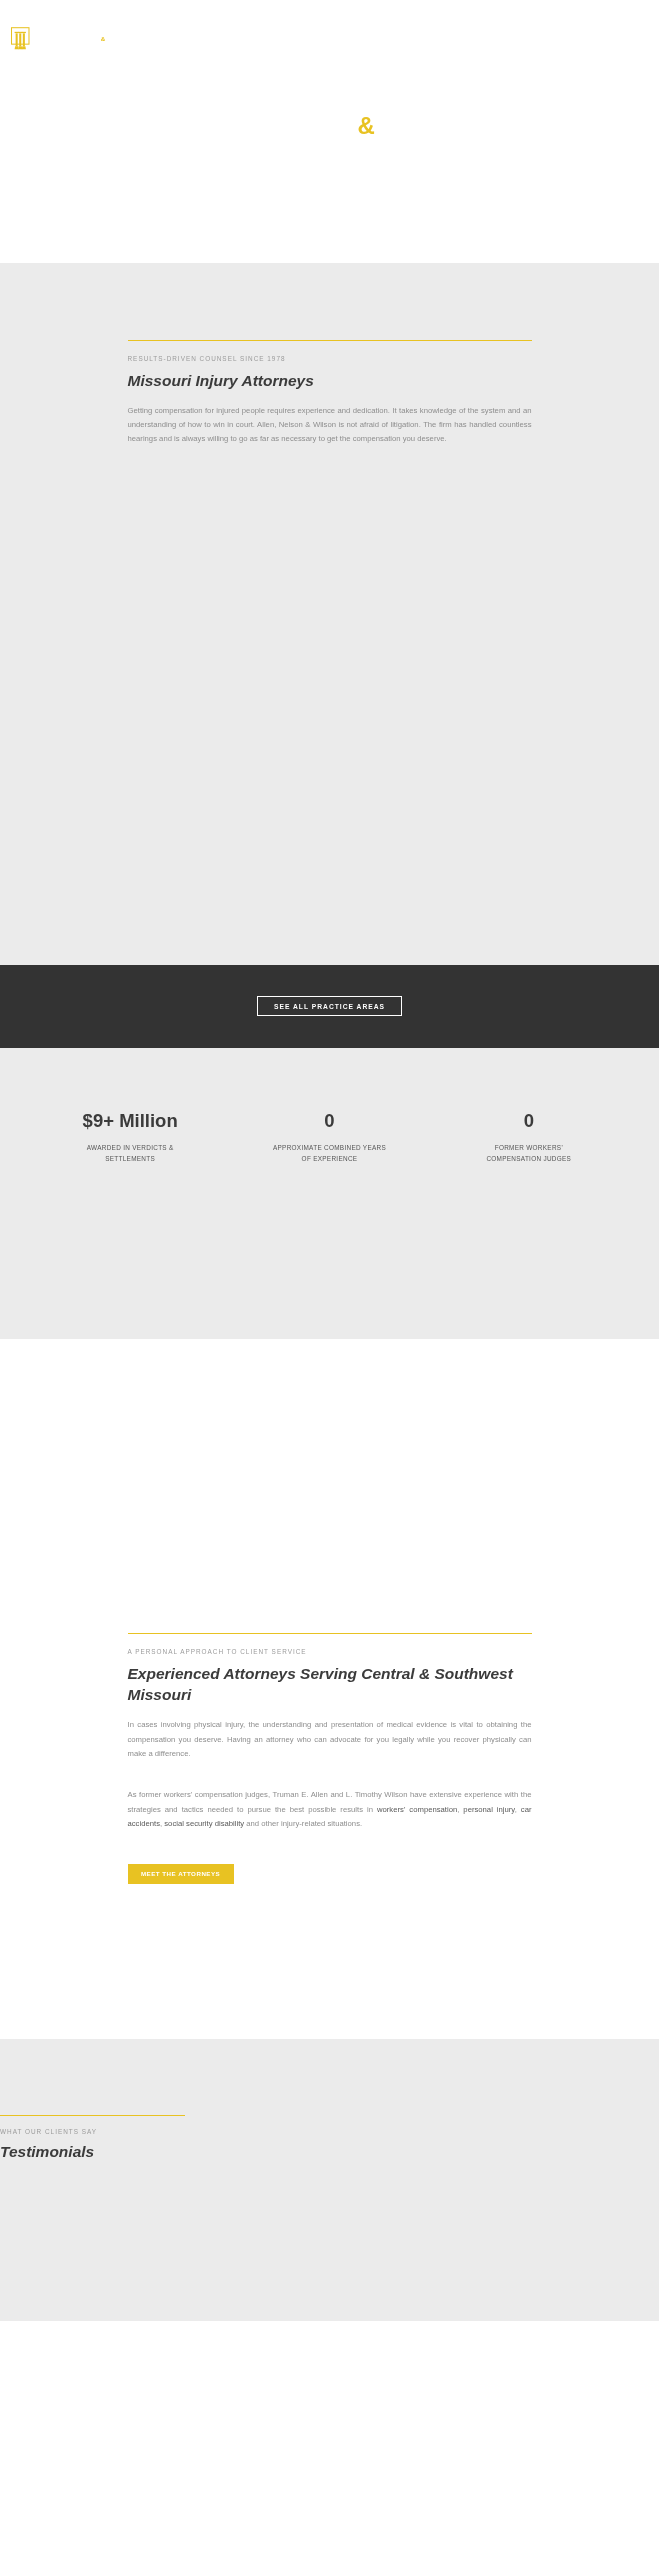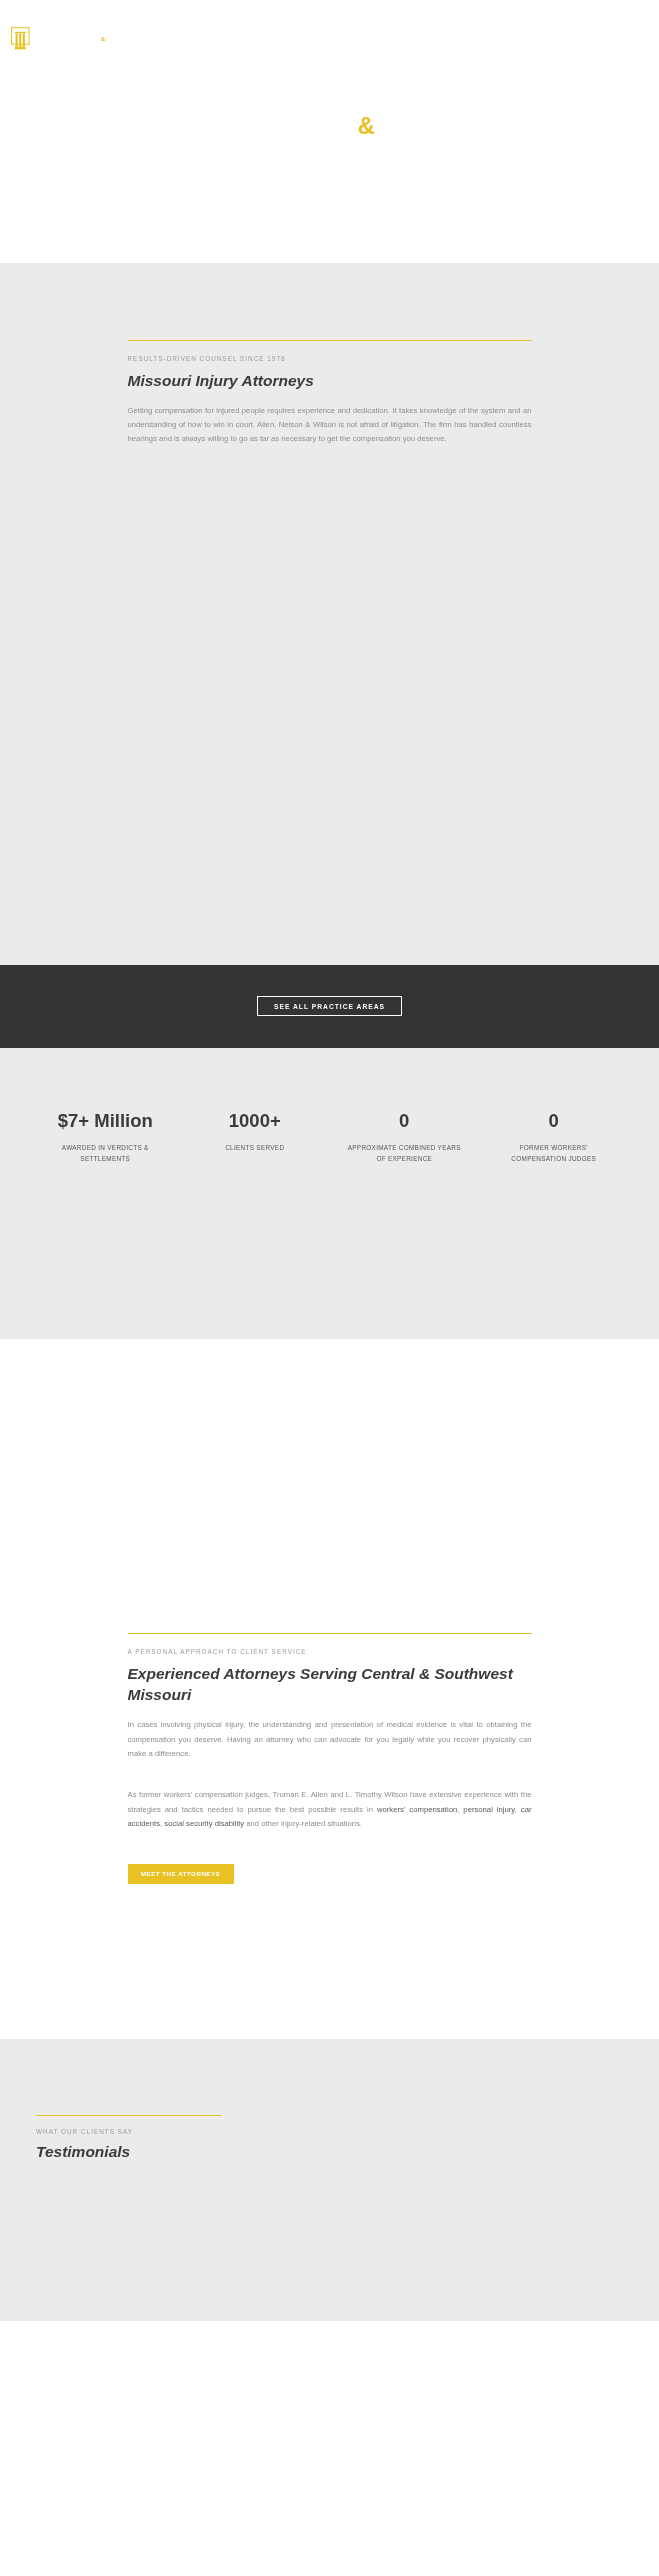--- a/index.html
+++ b/index.html
@@ -41,21 +41,21 @@
   .w1 { max-width:108px; } .w2 { max-width:118px; } .w3 { max-width:124px; } .w4 { max-width:95px; }
 
   
   .approach { height:700px; background:#ffffff; padding-top:294px; box-sizing:border-box; }
   .gold-btn { display:inline-block; background:#e8c222; border:none; color:#ffffff;
               font-family:"Liberation Sans", sans-serif; font-size:6.2px; font-weight:bold;
               letter-spacing:0.5px; padding:6.7px 13.4px; margin-top:32px; cursor:pointer; }
 
   
   .testimonials { height:282px; background:#ebebeb; padding-top:76px; box-sizing:border-box; }
-  .t-inner { margin-left:36px; width:185px; }
+  .t-inner { width:185px; }
   .t-inner .eyebrow { margin-top:12.4px; }
   .t-inner .section-title { margin-top:6.2px; }
 
   
   .cta-gap { height:394px; background:#ffffff; }
 </style>
 </head>
 <body>
 
 <header class="hero">
@@ -90,26 +90,22 @@
   </div>
 </section>
 
 <section class="dark-band">
   <button class="outline-btn">SEE ALL PRACTICE AREAS</button>
 </section>
 
 <section class="stats">
   <div class="stats-row">
     <div class="stat">
-      <div class="stat-value">$7+ Million</div>
+      <div class="stat-value">$9+ Million</div>
       <div class="stat-label w1">AWARDED IN VERDICTS &amp; SETTLEMENTS</div>
-    </div>
-    <div class="stat">
-      <div class="stat-value">1000+</div>
-      <div class="stat-label w2">CLIENTS SERVED</div>
     </div>
     <div class="stat">
       <div class="stat-value">0</div>
       <div class="stat-label w3">APPROXIMATE COMBINED YEARS OF EXPERIENCE</div>
     </div>
     <div class="stat">
       <div class="stat-value">0</div>
       <div class="stat-label w4">FORMER WORKERS' COMPENSATION JUDGES</div>
     </div>
   </div>

